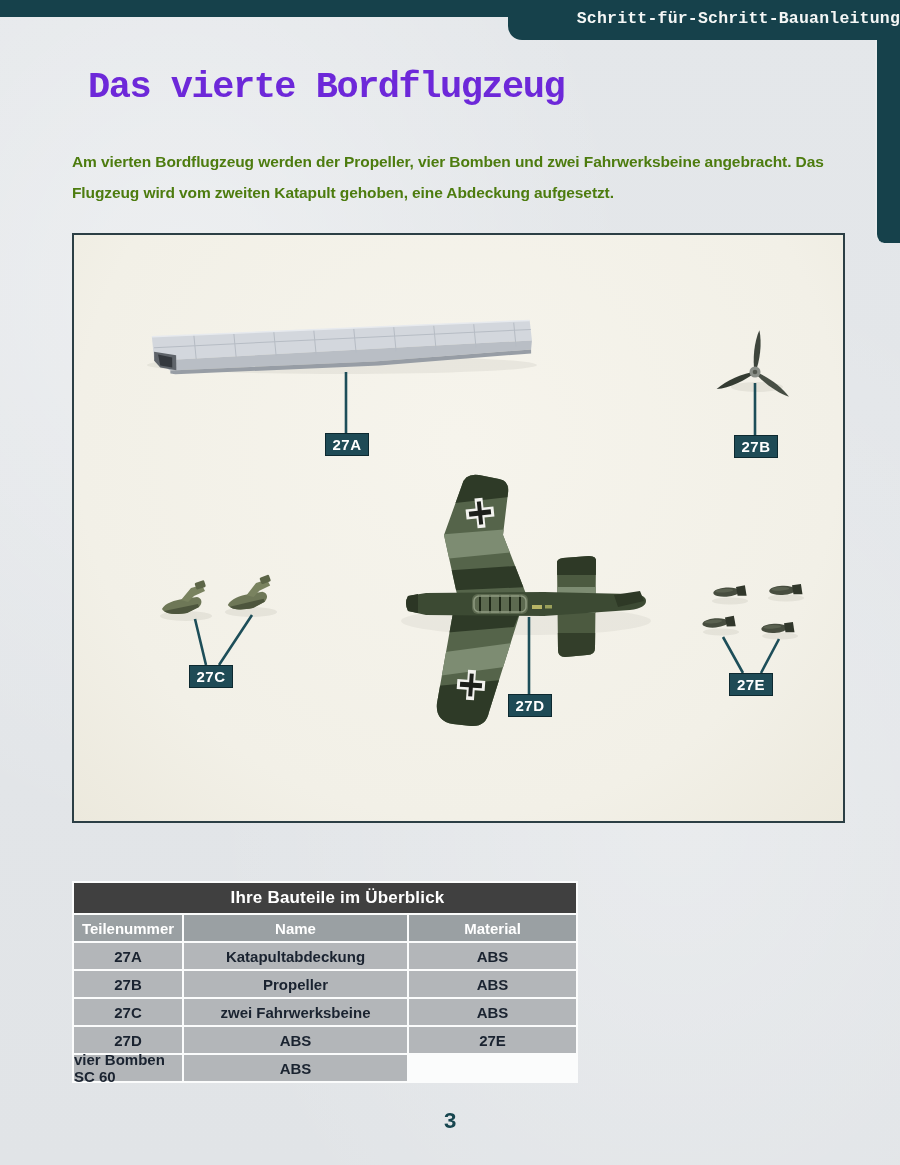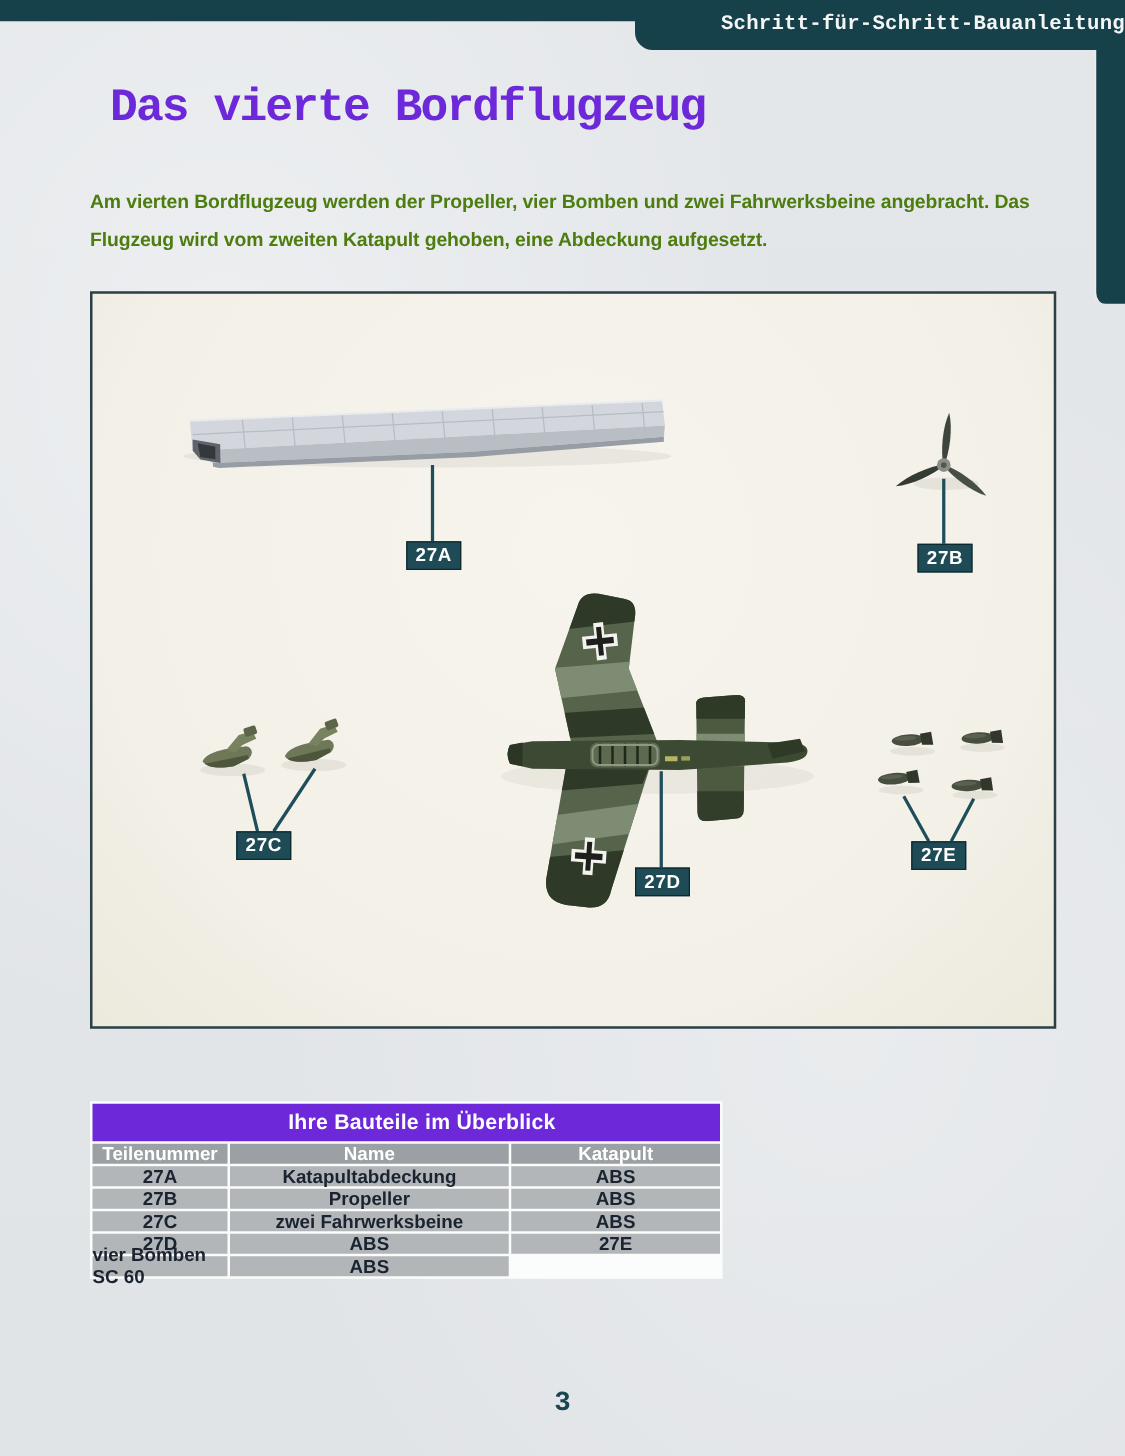--- a/index.html
+++ b/index.html
@@ -25,24 +25,24 @@
     color:#4d7c0f;line-height:31px;letter-spacing:-0.1px;}
   .photo-box{position:absolute;left:72px;top:233px;width:773px;height:590px;box-sizing:border-box;
     border:2px solid #2c3f45;
     background:radial-gradient(ellipse at 50% 35%, #f6f4ec 0%, #f2f0e7 70%, #ece9dd 100%);}
   .photo-box svg{position:absolute;left:0;top:0;width:100%;height:100%;}
   .part-label{position:absolute;background:#1f4b56;border:1px solid #0d2930;color:#ffffff;
     font-weight:bold;font-size:15px;line-height:21px;text-align:center;padding:0 6px;
     letter-spacing:0.5px;min-width:30px;}
   .parts-table{position:absolute;left:72px;top:881px;width:506px;background:#fbfcfc;
     padding:2px;box-sizing:border-box;}
-  .t-title{background:#6d28d9;color:#ffffff;font-weight:bold;font-size:17px;height:30px;
+  .t-title{background:#404040;color:#ffffff;font-weight:bold;font-size:17px;height:30px;
     display:flex;align-items:center;justify-content:center;letter-spacing:0.2px;padding-left:25px;}
   .t-grid{display:grid;grid-template-columns:108px 1fr 167px;gap:2px;margin-top:2px;}
-  .cell{height:16px;display:flex;align-items:center;justify-content:center;
+  .cell{height:26px;display:flex;align-items:center;justify-content:center;
     font-weight:bold;font-size:15px;}
   .th{background:#9aa0a3;color:#ffffff;}
   .td{background:#b3b6b9;color:#1a2330;}
   .page-number{position:absolute;left:0;top:1110px;width:900px;text-align:center;
     font-family:"Liberation Mono", monospace;font-weight:bold;font-size:22px;color:#17464f;}
 </style>
 </head>
 <body>
 
 <div class="topbar"></div>
@@ -161,21 +161,21 @@
   <div class="part-label" style="left:115px;top:430px;">27C</div>
   <div class="part-label" style="left:434px;top:459px;">27D</div>
   <div class="part-label" style="left:655px;top:438px;">27E</div>
 </div>
 
 <div class="parts-table">
   <div class="t-title">Ihre Bauteile im Überblick</div>
   <div class="t-grid">
     <div class="cell th">Teilenummer</div>
     <div class="cell th">Name</div>
-    <div class="cell th">Katapult</div>
+    <div class="cell th">Material</div>
 
     <div class="cell td">27A</div>
     <div class="cell td">Katapultabdeckung</div>
     <div class="cell td">ABS</div>
 
     <div class="cell td">27B</div>
     <div class="cell td">Propeller</div>
     <div class="cell td">ABS</div>
 
     <div class="cell td">27C</div>

